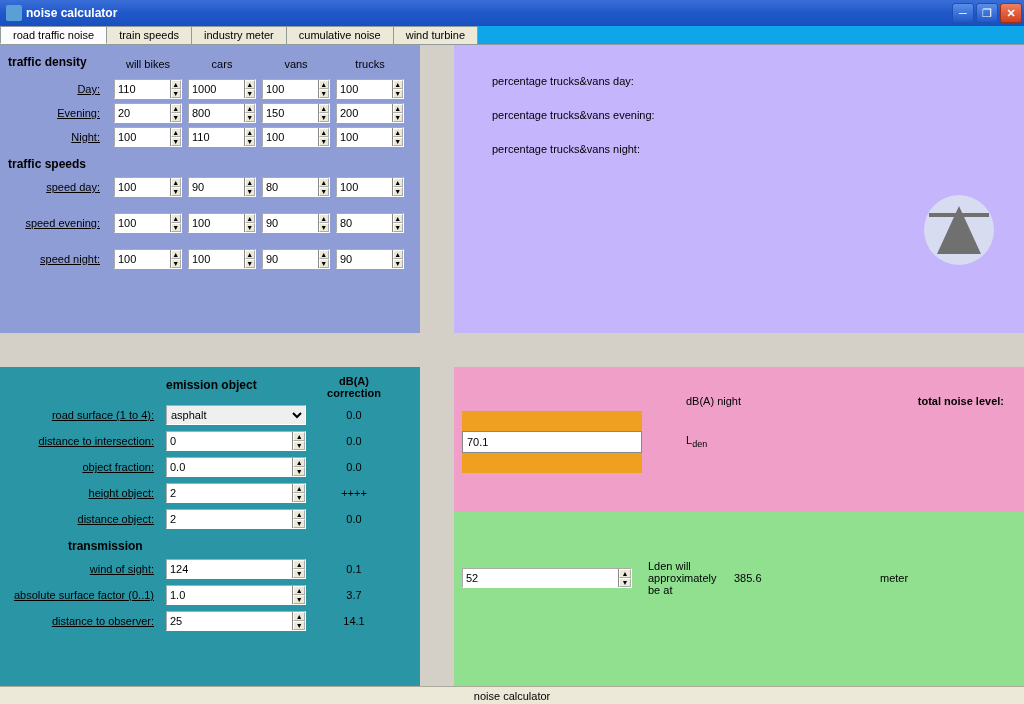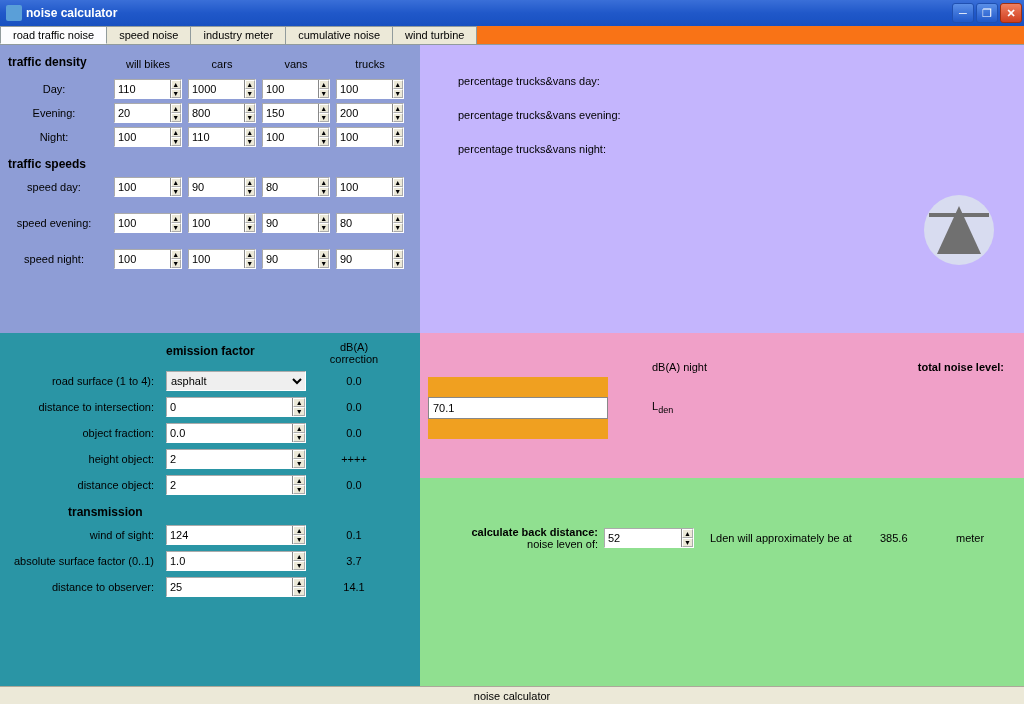--- a/index.html
+++ b/index.html
@@ -12,52 +12,52 @@
 .titlebar-text { flex: 1; font-size: 12px; font-weight: bold; }
 .win-btns { display: flex; gap: 2px; }
 .win-btn { width: 22px; height: 20px; border-radius: 3px; display: flex; align-items: center; justify-content: center; font-size: 11px; }
 .win-min, .win-max { background: linear-gradient(#5a8fe8, #2058c9); border: 1px solid #2050b0; color: white; }
 .win-close { background: linear-gradient(#f08060, #d04020); border: 1px solid #a03010; color: white; font-weight: bold; }
 
 .menubar { height: 22px; background: #ece9d8; border-bottom: 1px solid #aca899; display: flex; align-items: center; padding: 0 4px; }
 .menu-item { padding: 2px 8px; cursor: default; }
 .mnemonic { text-decoration: underline; }
 
-.tabbar { height: 19px; background: #f97316; display: flex; border-bottom: 1px solid #919b9c; }
+.tabbar { height: 19px; background: #0ea5e9; display: flex; border-bottom: 1px solid #919b9c; }
 .tab { padding: 2px 12px; border: 1px solid #919b9c; border-bottom: none; background: #ece9d8; cursor: default; font-size: 11px; margin-right: -1px; }
 .tab.active { background: #fcfcfe; border-bottom: 1px solid #fcfcfe; position: relative; z-index: 1; }
 
-.content { flex: 1; display: grid; grid-template-columns: 420px 1fr; grid-template-rows: 288px 1fr; }
+.content { flex: 1; display: grid; grid-template-columns: 420px 1fr; grid-template-rows: 288px 1fr; gap: 34px; }
 
 .panel-tl { background: #8e9dd6; padding: 8px; }
 .panel-tr { background: #c4b5fd; padding: 8px; position: relative; }
 .panel-bl { background: #2a95a5; padding: 8px; color: #000; }
 .panel-br { display: grid; grid-template-rows: 145px 1fr; }
 .panel-pink { background: #f0a0c8; padding: 8px; }
 .panel-green { background: #90e090; padding: 8px; }
 
 .section-title { font-weight: bold; font-size: 12px; padding: 2px 0 6px; }
 
 .density-grid { display: grid; grid-template-columns: 100px repeat(4, 68px); gap: 4px 6px; align-items: center; }
 .col-head { text-align: center; font-size: 11px; }
-.row-label { text-align: center; padding-right: 8px; }
+.row-label { text-align: right; padding-right: 8px; text-decoration: underline; }
 
 .spinner { display: flex; height: 20px; border: 1px inset #fff; background: white; }
 .spinner input { border: none; width: 100%; padding: 0 3px; font-size: 11px; outline: none; }
 .spin-btns { width: 14px; display: flex; flex-direction: column; border-left: 1px solid #888; }
 .spin-btn { flex: 1; background: #ece9d8; display: flex; align-items: center; justify-content: center; font-size: 7px; border: 1px outset #fff; cursor: default; }
 
 .info-label { font-size: 11px; margin: 22px 0; padding-left: 30px; }
 
 .highway-icon { position: absolute; right: 30px; top: 150px; width: 70px; height: 70px; background: #d8dcf0; border-radius: 50%; display: flex; align-items: center; justify-content: center; }
 .highway-road { width: 0; height: 0; border-left: 22px solid transparent; border-right: 22px solid transparent; border-bottom: 48px solid #707070; position: relative; }
 .highway-bar { position: absolute; width: 60px; height: 4px; background: #707070; top: 18px; left: 5px; }
 
 .emission-grid { display: grid; grid-template-columns: 150px 140px 80px; gap: 6px 8px; align-items: center; }
-.em-label { text-align: right; padding-right: 4px; font-size: 11px; }
+.em-label { text-align: right; padding-right: 4px; font-size: 11px; text-decoration: underline; }
 .em-corr { text-align: center; font-size: 11px; }
 
 select.combo { width: 100%; height: 20px; border: 1px inset #fff; font-size: 11px; }
 
 .noise-mid { display: grid; grid-template-columns: 180px 220px 1fr; align-items: center; gap: 4px; }
 .noise-label { text-align: right; padding-right: 12px; font-weight: bold; }
 .orange-bar { height: 20px; background: #f0a020; margin: 0; }
 .value-box { height: 22px; background: white; border: 1px solid #888; padding: 2px 4px; display: flex; align-items: center; }
 .label-right { padding-left: 40px; }
 
@@ -79,21 +79,21 @@
     <div class="win-btns">
       <div class="win-btn win-min">─</div>
       <div class="win-btn win-max">❐</div>
       <div class="win-btn win-close">✕</div>
     </div>
   </div>
 
 
   <div class="tabbar">
     <div class="tab active">road traffic noise</div>
-    <div class="tab">speed noise</div>
+    <div class="tab">train speeds</div>
     <div class="tab">industry meter</div>
     <div class="tab">cumulative noise</div>
     <div class="tab">wind turbine</div>
   </div>
 
   <div class="content">
     <div class="panel-tl">
       <div class="density-grid" id="density-grid">
         <div class="section-title">traffic density</div>
         <div class="col-head">will bikes</div>
@@ -288,22 +288,22 @@
       <div class="info-label">percentage trucks&amp;vans night:</div>
       <div class="highway-icon">
         <div class="highway-bar"></div>
         <div class="highway-road"></div>
       </div>
     </div>
 
     <div class="panel-bl">
       <div class="emission-grid" id="emission-grid">
         <div></div>
-          <div class="section-title" style="text-align:left;padding-left:0">emission factor</div>
-        <div class="em-corr" style="font-weight:normal">dB(A)<br>correction</div>
+          <div class="section-title" style="text-align:left;padding-left:0">emission object</div>
+        <div class="em-corr" style="font-weight:bold">dB(A)<br>correction</div>
       <div class="em-label">road surface (1 to 4):</div>
           <select class="combo"><option>asphalt</option></select>
           <div class="em-corr">0.0</div>
           <div class="em-label">distance to intersection:</div>
           <div class="spinner">
             <input value="0" style="">
             <div class="spin-btns">
               <div class="spin-btn">▲</div>
               <div class="spin-btn">▼</div>
             </div>
@@ -378,24 +378,20 @@
           <div>
             <div class="orange-bar"></div>
             <div class="value-box">70.1</div>
             <div class="orange-bar"></div>
           </div>
           <div class="label-right">L<sub>den</sub></div>
         </div>
       </div>
       <div class="panel-green">
         <div class="calcback">
-          <div>
-            <div class="calcback-title">calculate back distance:</div>
-            <div class="calcback-sub">noise leven of:</div>
-          </div>
           <div class="spinner">
             <input value="52" style="">
             <div class="spin-btns">
                 <div class="spin-btn">▲</div>
                 <div class="spin-btn">▼</div>
               </div>
           </div>
           <div style="padding-left:10px">Lden will approximately be at</div>
           <div>385.6</div>
           <div>meter</div>

